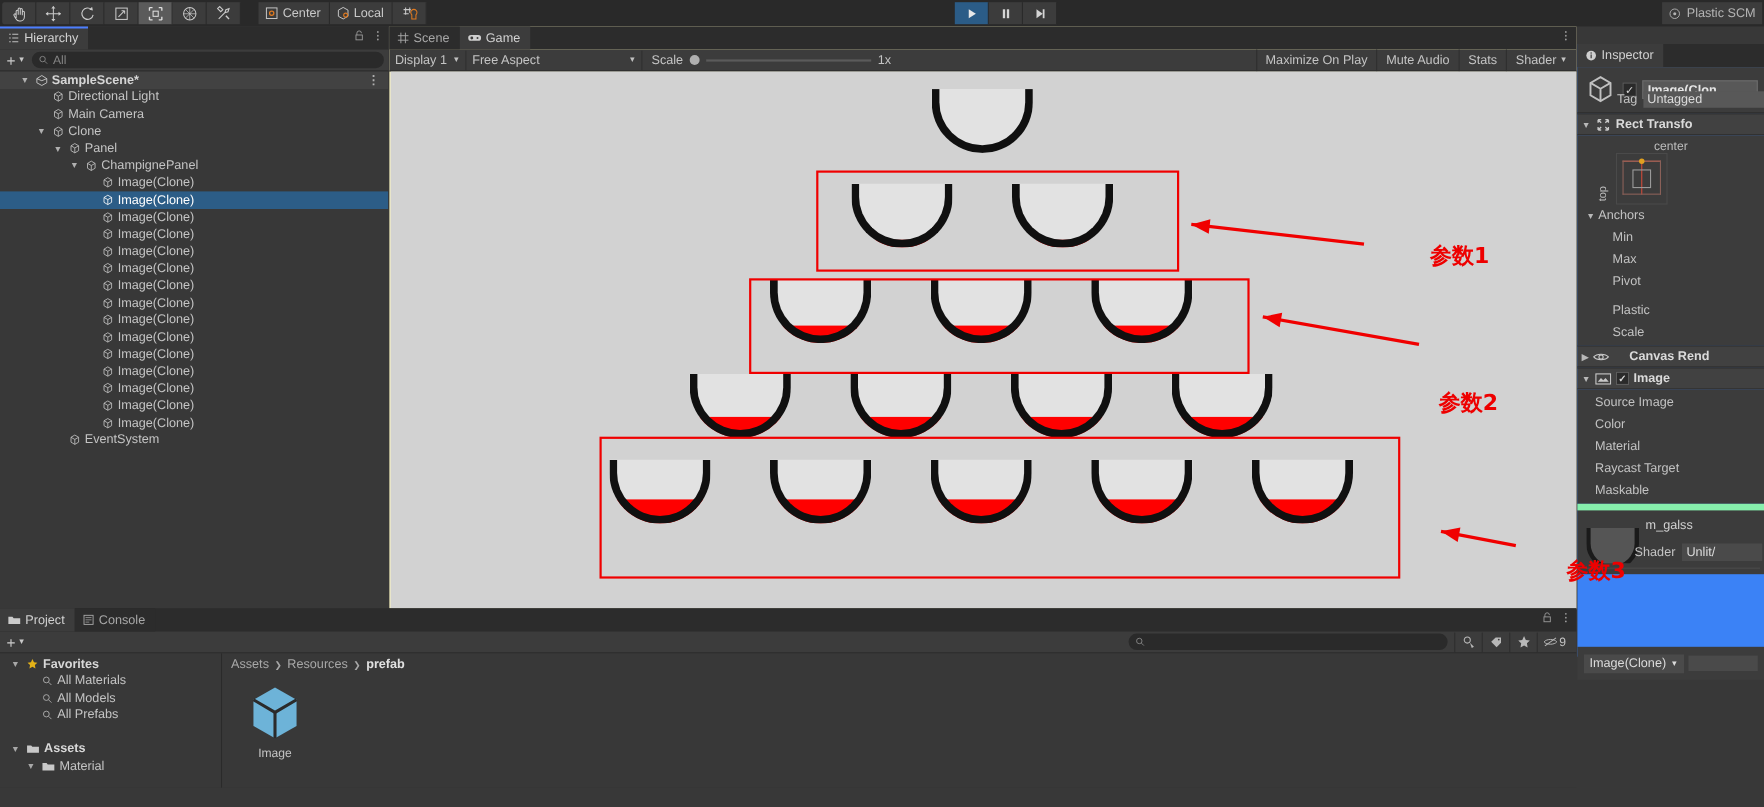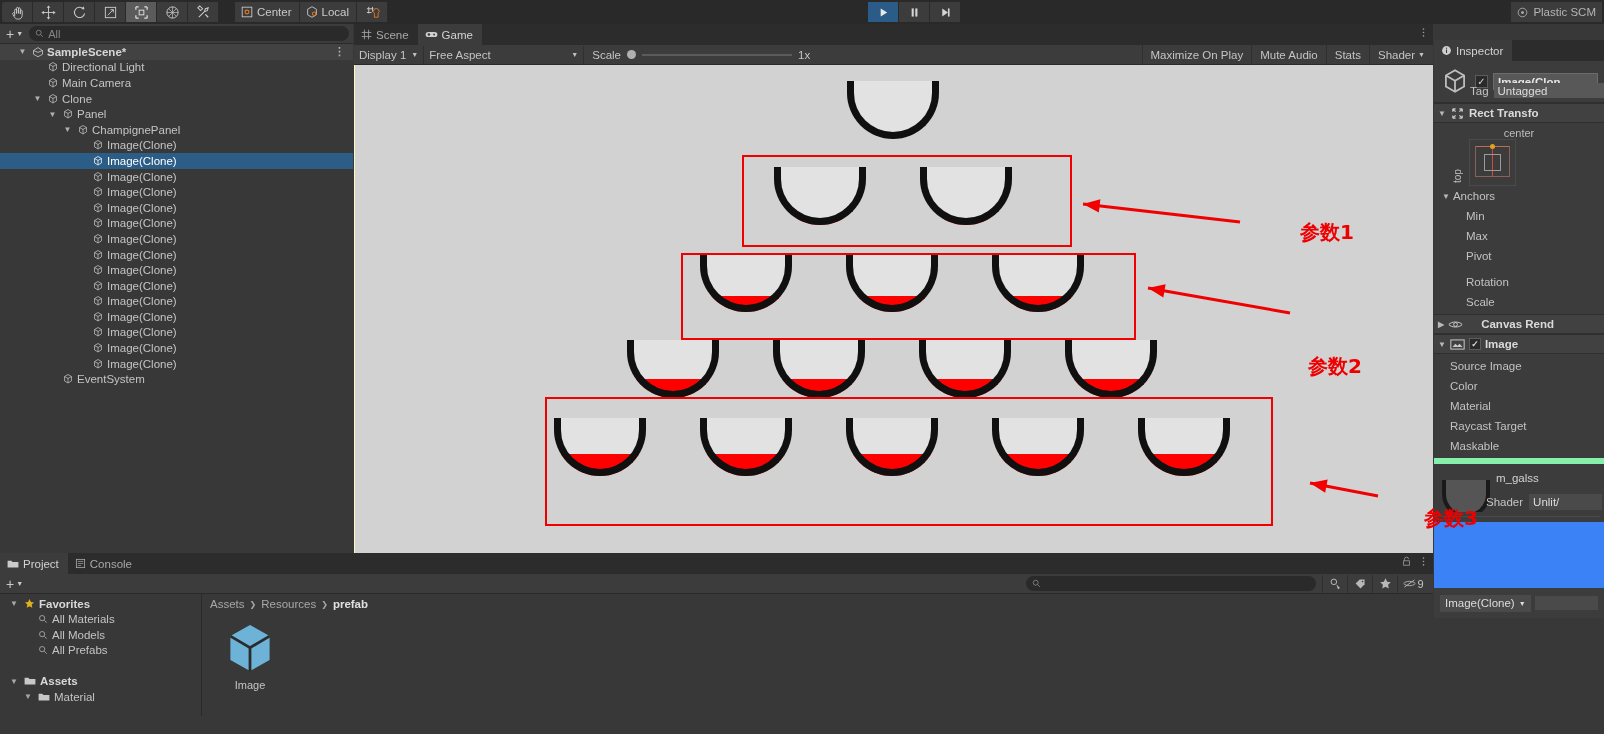--- a/index.html
+++ b/index.html
@@ -284,20 +284,39 @@
     <div class="scm">
       <svg width="11" height="11" viewBox="0 0 16 16">
           <circle cx="8" cy="8" r="6.3" fill="none" stroke="#b4b4b4" stroke-width="1.2"></circle>
           <circle cx="8" cy="8" r="2" fill="#b4b4b4"></circle>
         </svg>
       <span>Plastic SCM</span>
     </div>
   </div>
 
   <div class="panel" id="hierarchy">
+    <div class="panel-tabrow">
+      <div class="ptab active blueline">
+        <svg width="11" height="11" viewBox="0 0 16 16">
+            <path d="M2 3h2M2 8h2M2 13h2M6 3h8M6 8h8M6 13h8" stroke="#c0c0c0" stroke-width="1.4" fill="none"></path>
+          </svg>
+        <span>Hierarchy</span>
+      </div>
+      <div class="tabicons">
+        <svg width="11" height="11" viewBox="0 0 16 16">
+            <path d="M5 7V4.6a3 3 0 0 1 6 0" fill="none" stroke="#9a9a9a" stroke-width="1.2"></path>
+            <rect x="3.8" y="7" width="8.4" height="6.4" fill="none" stroke="#9a9a9a" stroke-width="1.2"></rect>
+          </svg>
+        <svg width="11" height="11" viewBox="0 0 16 16">
+            <circle cx="8" cy="3" r="1.2" fill="#9a9a9a"></circle>
+            <circle cx="8" cy="8" r="1.2" fill="#9a9a9a"></circle>
+            <circle cx="8" cy="13" r="1.2" fill="#9a9a9a"></circle>
+          </svg>
+      </div>
+    </div>
     <div class="hier-toolbar">
       <div class="plusbtn">
         <span>+</span>
         <span style="font-size:7px">▼</span>
       </div>
       <div class="searchbox">
         <svg width="9" height="9" viewBox="0 0 16 16">
             <circle cx="6.6" cy="6.6" r="4.4" fill="none" stroke="#8b8b8b" stroke-width="1.4"></circle>
             <path d="M10 10l4 4" stroke="#8b8b8b" stroke-width="1.4"></path>
           </svg>
@@ -778,21 +797,21 @@
           <span class="lbl">Min</span>
         </div>
       <div class="irow">
           <span class="lbl">Max</span>
         </div>
       <div class="irow">
           <span class="lbl">Pivot</span>
         </div>
       <div style="height:6px"></div>
       <div class="irow">
-          <span class="lbl">Rotation</span>
+          <span class="lbl">Plastic</span>
         </div>
       <div class="irow">
           <span class="lbl">Scale</span>
         </div>
     </div>
 
     <div class="comp-header">
       <span style="font-size:8px; color:#b8b8b8">▶</span>
       <svg width="15" height="13" viewBox="0 0 18 12">
           <path d="M1 6c3-4 13-4 16 0-3 4-13 4-16 0z" fill="none" stroke="#c8c8c8" stroke-width="1.2"></path>

